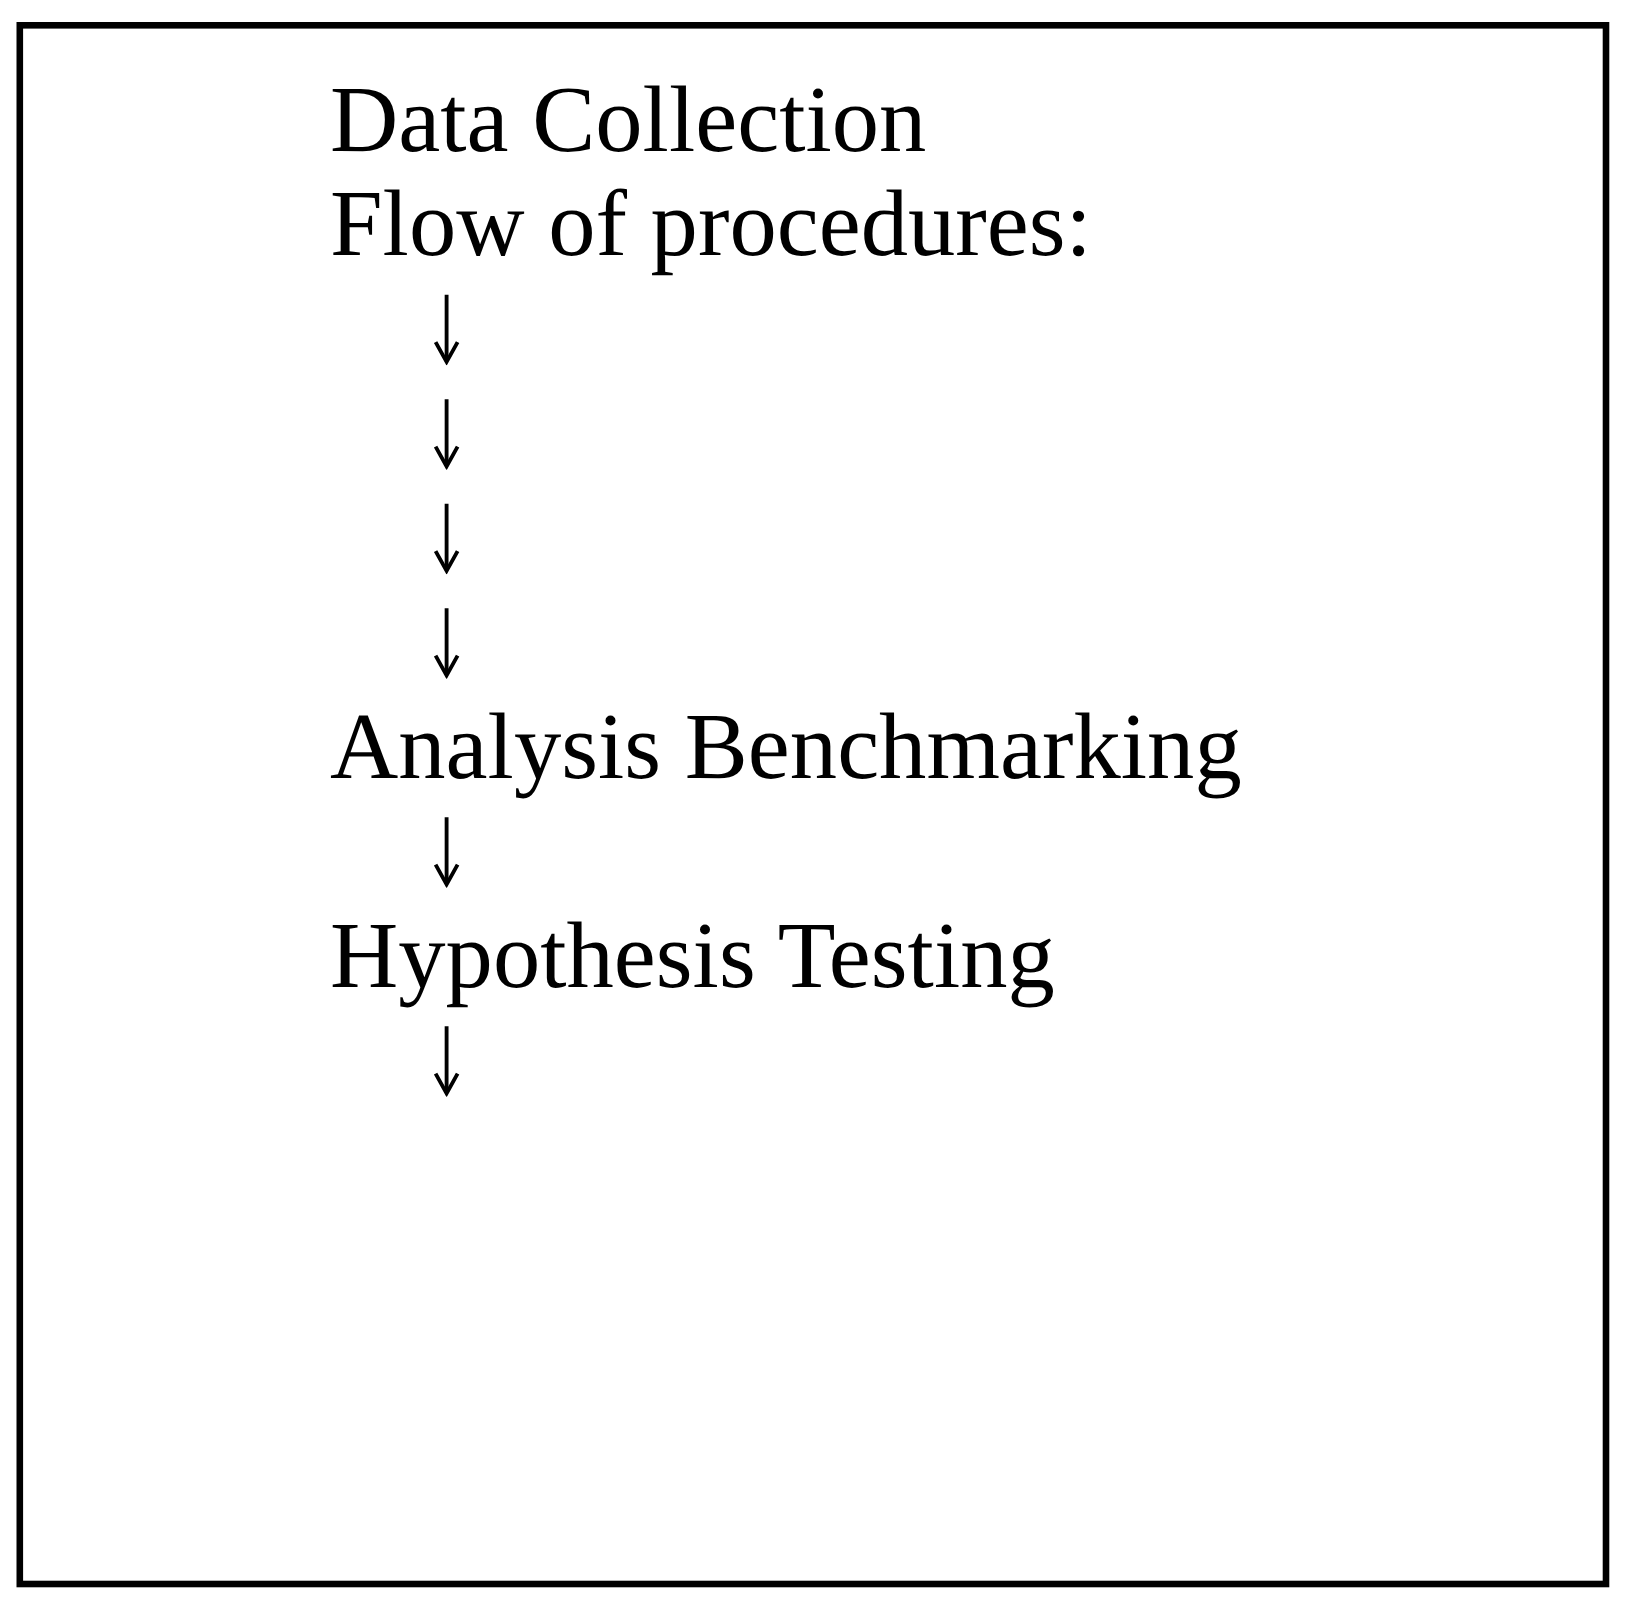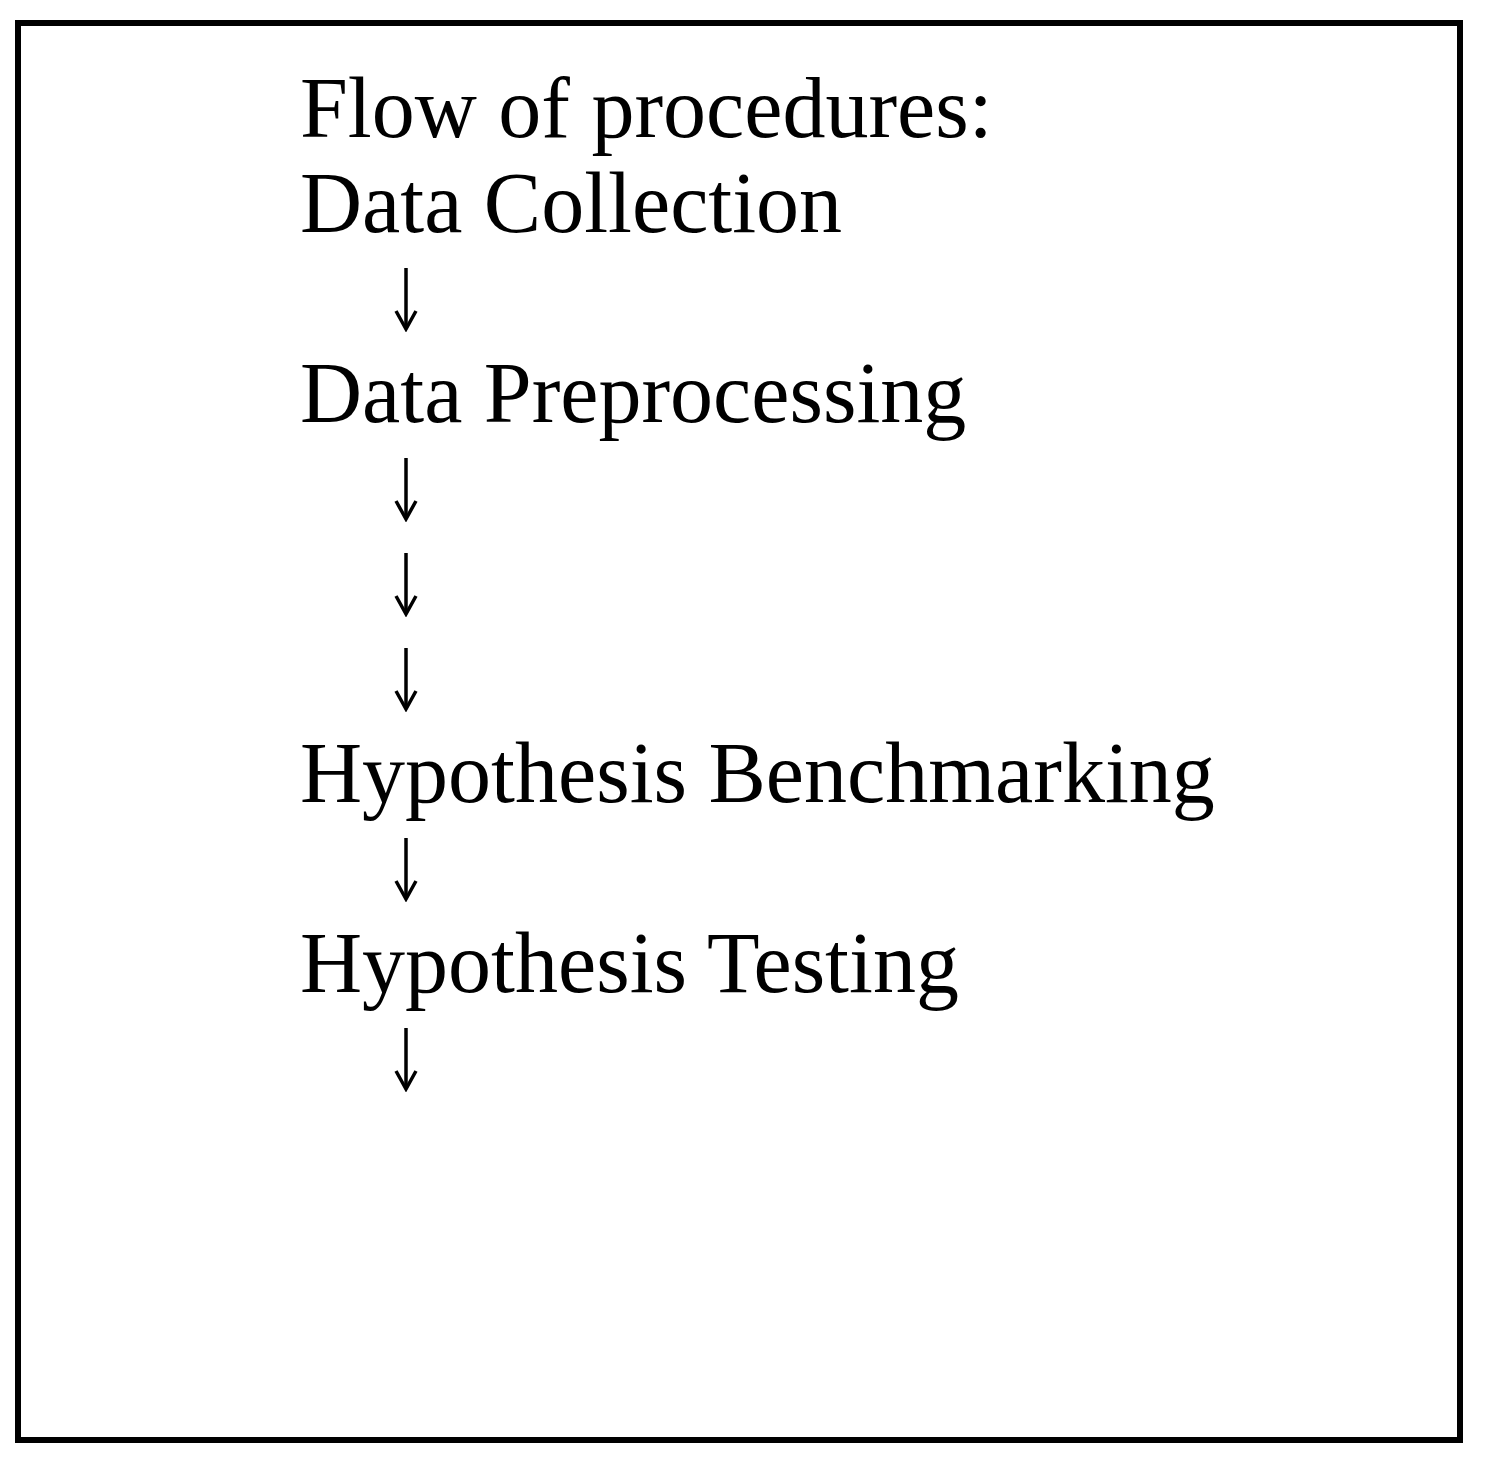--- a/index.html
+++ b/index.html
@@ -40,32 +40,23 @@
     margin-left: 93px;
     display: block;
   }
 </style>
 </head>
 <body>
 
 <div class="frame">
   <div class="flow">
 
-    <div class="line">Flow of procedures:</div>
-
     <div class="line">Data Collection</div>
 
-    <div class="arrow-line">
-      <svg width="26" height="66" viewBox="0 0 26 66">
-        <line x1="13" y1="2" x2="13" y2="62" stroke="#000000" stroke-width="3.5"></line>
-        <path d="M3 45 L13 63 L23 45" fill="none" stroke="#000000" stroke-width="3.5"></path>
-      </svg>
-    </div>
-
-    <div class="line">Data Preprocessing</div>
+    <div class="line">Flow of procedures:</div>
 
     <div class="arrow-line">
       <svg width="26" height="66" viewBox="0 0 26 66">
         <line x1="13" y1="2" x2="13" y2="62" stroke="#000000" stroke-width="3.5"></line>
         <path d="M3 45 L13 63 L23 45" fill="none" stroke="#000000" stroke-width="3.5"></path>
       </svg>
     </div>
 
 
     <div class="arrow-line">
@@ -76,21 +67,29 @@
     </div>
 
 
     <div class="arrow-line">
       <svg width="26" height="66" viewBox="0 0 26 66">
         <line x1="13" y1="2" x2="13" y2="62" stroke="#000000" stroke-width="3.5"></line>
         <path d="M3 45 L13 63 L23 45" fill="none" stroke="#000000" stroke-width="3.5"></path>
       </svg>
     </div>
 
-    <div class="line">Hypothesis Benchmarking</div>
+
+    <div class="arrow-line">
+      <svg width="26" height="66" viewBox="0 0 26 66">
+        <line x1="13" y1="2" x2="13" y2="62" stroke="#000000" stroke-width="3.5"></line>
+        <path d="M3 45 L13 63 L23 45" fill="none" stroke="#000000" stroke-width="3.5"></path>
+      </svg>
+    </div>
+
+    <div class="line">Analysis Benchmarking</div>
 
     <div class="arrow-line">
       <svg width="26" height="66" viewBox="0 0 26 66">
         <line x1="13" y1="2" x2="13" y2="62" stroke="#000000" stroke-width="3.5"></line>
         <path d="M3 45 L13 63 L23 45" fill="none" stroke="#000000" stroke-width="3.5"></path>
       </svg>
     </div>
 
     <div class="line">Hypothesis Testing</div>
 

